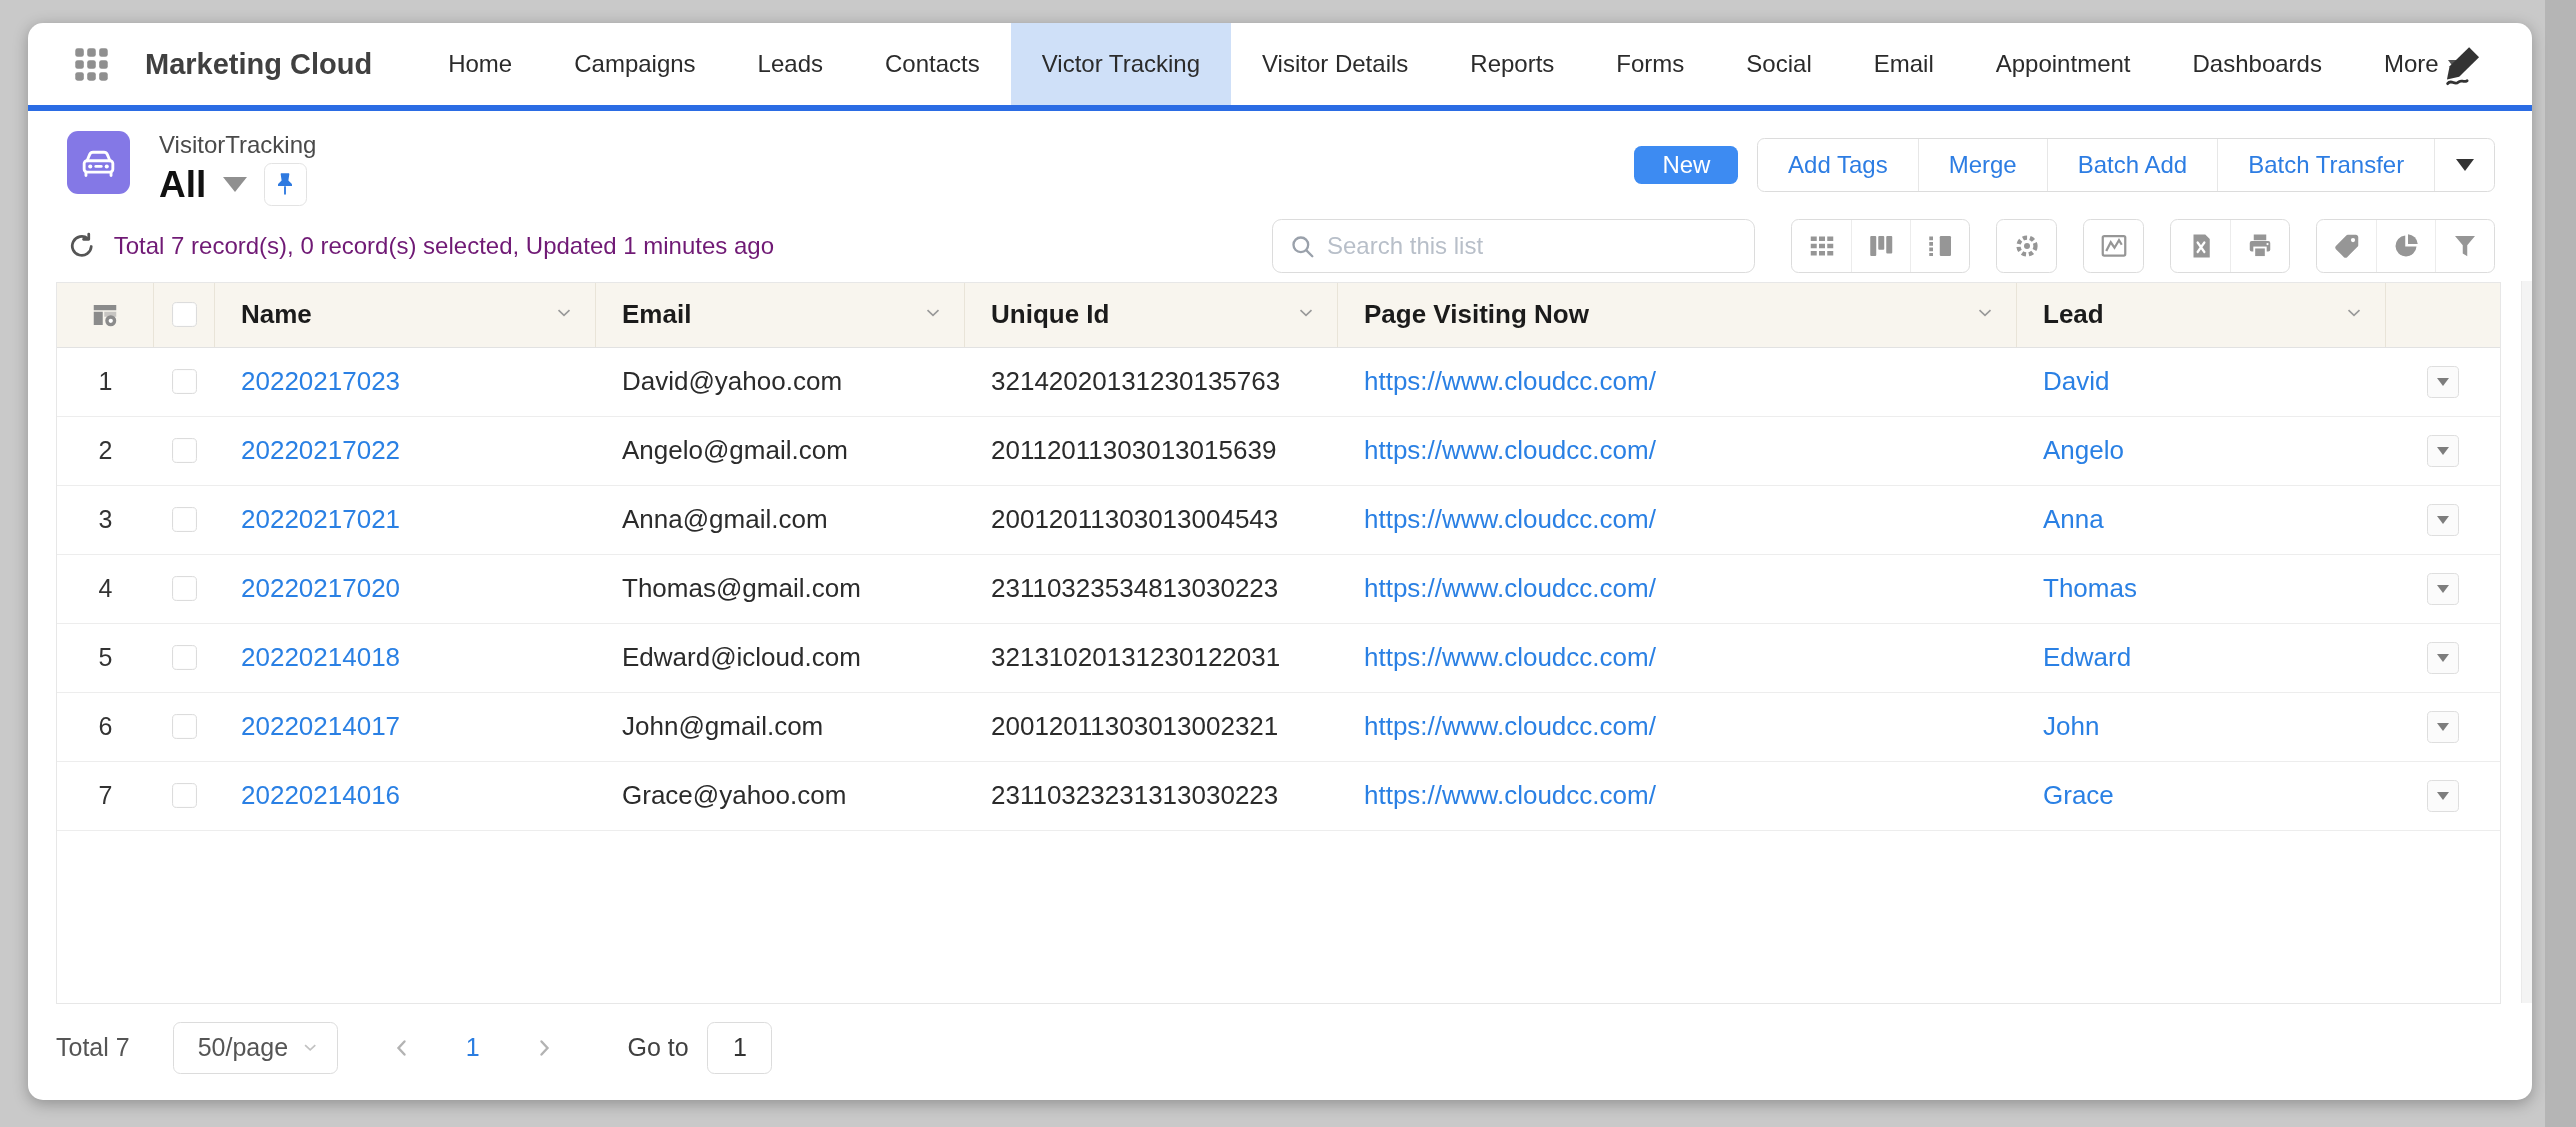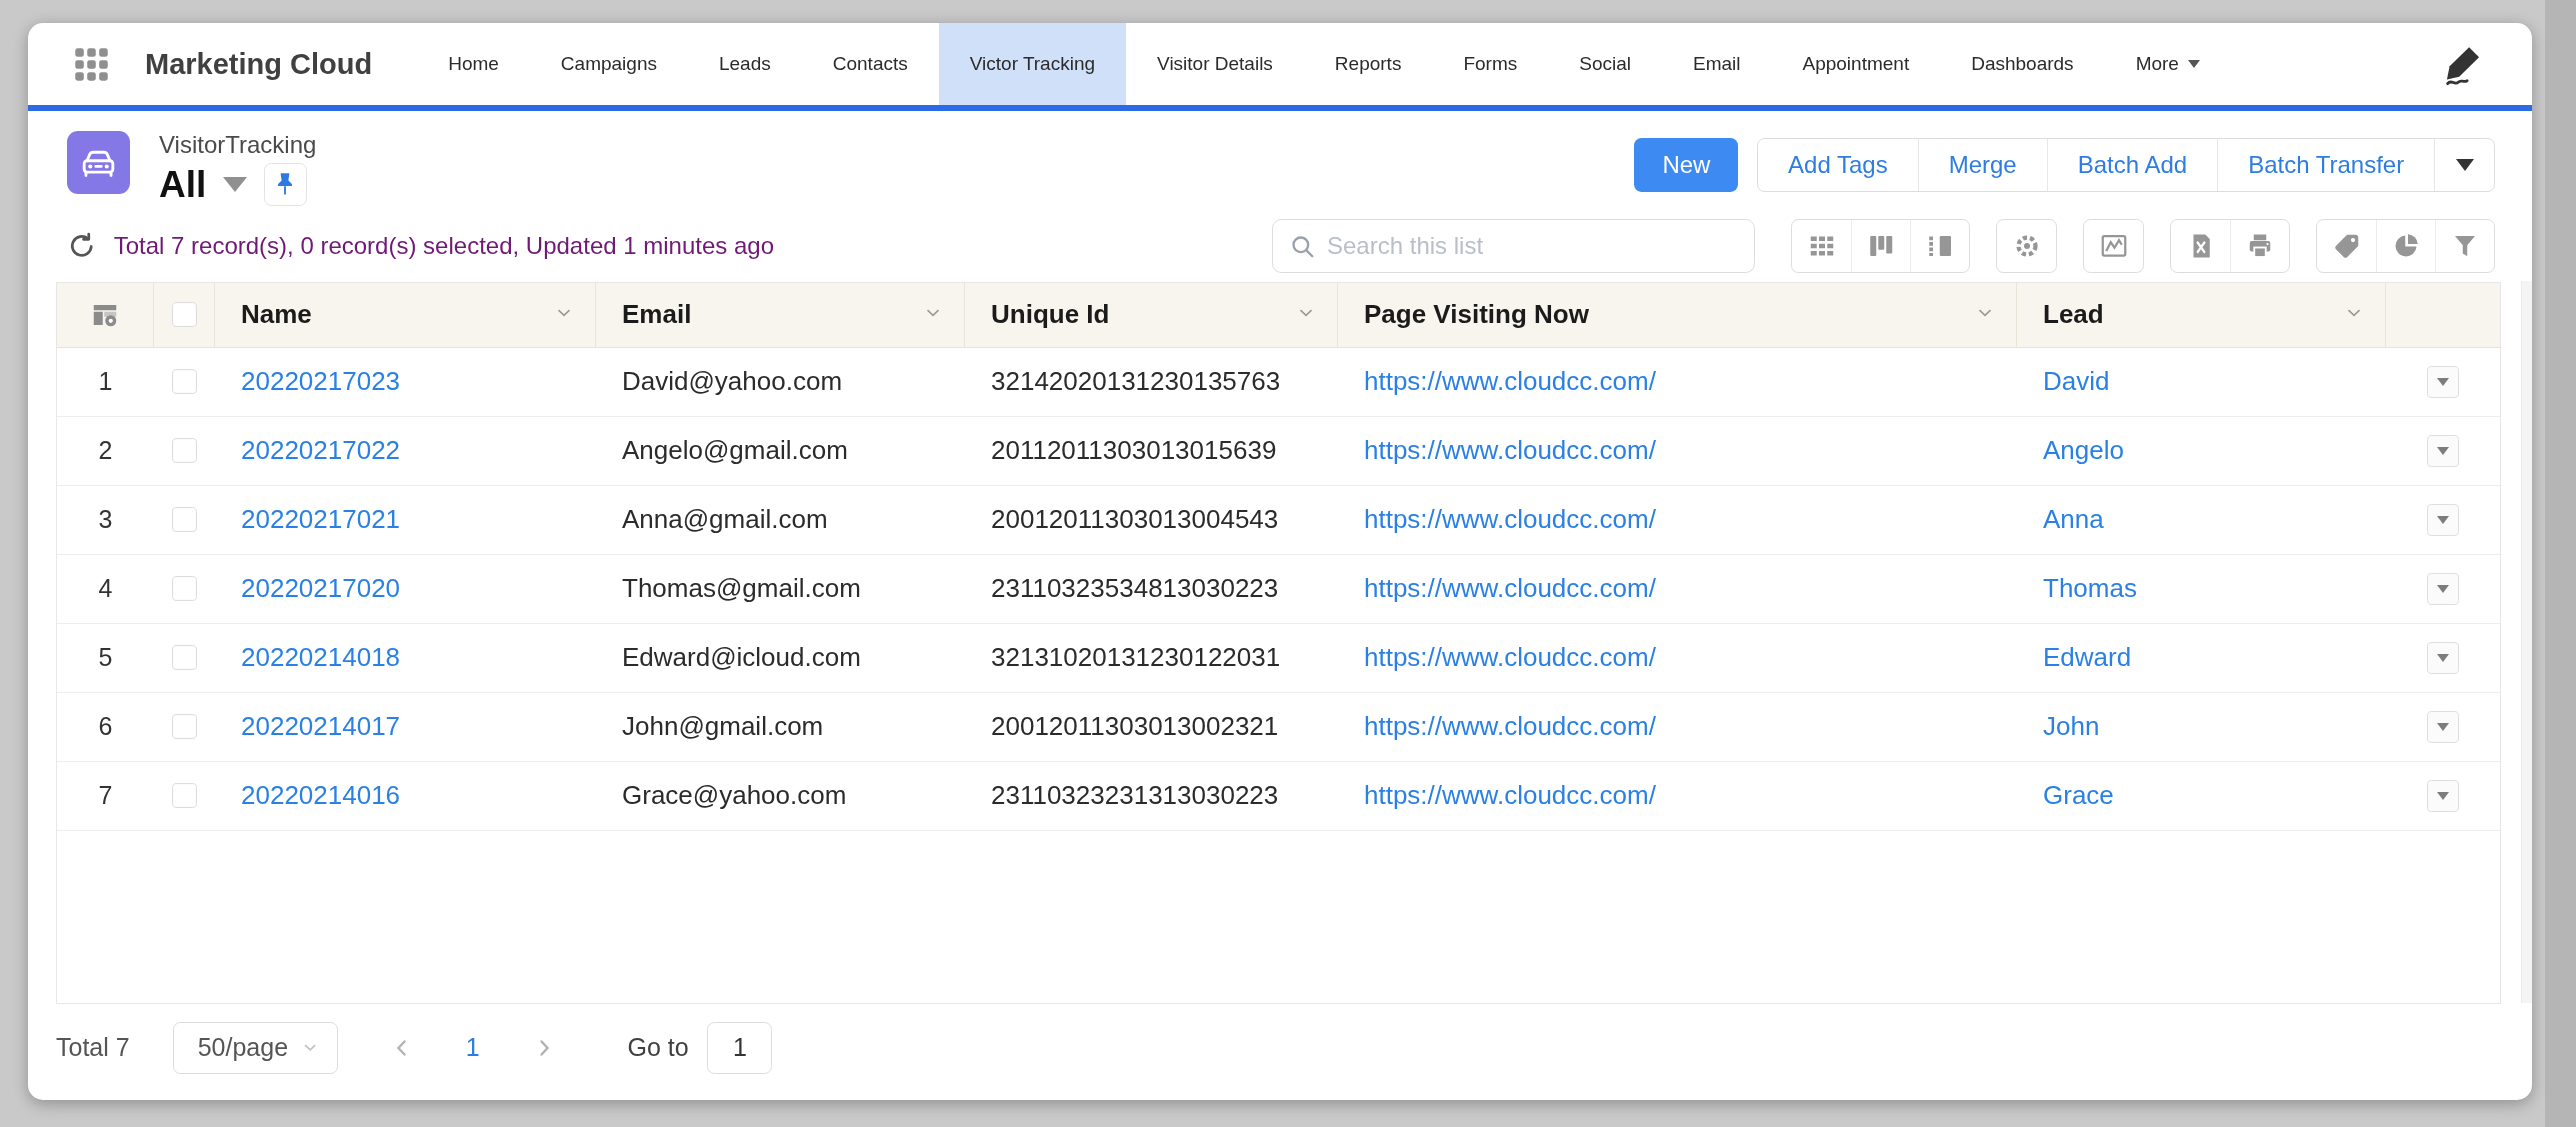--- a/index.html
+++ b/index.html
@@ -12,38 +12,38 @@
   .right-strip{position:absolute;right:0;top:0;width:31px;height:100%;background:#b5b5b5}
   .card{
     position:absolute;left:28px;top:23px;width:2504px;height:1077px;
     background:#fff;border-radius:15px;box-shadow:0 3.7px 15px rgba(0,0,0,.28);overflow:hidden;
   }
   
   .topnav{height:82px;display:flex;align-items:center;padding-left:42px;position:relative}
   .appgrid{width:43px;height:43px;display:flex;align-items:center;justify-content:center;cursor:pointer}
   .brand{font-size:29px;font-weight:600;color:#404040;margin:0 45px 0 32px;white-space:nowrap}
   .nav-items{display:flex;height:82px}
-  .nav-item{height:82px;display:flex;align-items:center;gap:9.3px;padding:0 31px;font-size:19px;color:#2b2b2b;cursor:pointer;white-space:nowrap}
+  .nav-item{height:82px;display:flex;align-items:center;gap:9.3px;padding:0 31px;font-size:24px;color:#2b2b2b;cursor:pointer;white-space:nowrap}
   .nav-item.active{background:#cfe0f8}
   .pencil{position:absolute;right:48px;top:20.4px;width:43px;height:43px;cursor:pointer}
   .blue-bar{height:5.6px;background:#2b6ce4}
   
   .list-header{display:flex;align-items:flex-start;padding:20.4px 37px 0 39px;height:95px}
   .obj-icon{width:63px;height:63px;border-radius:11px;background:#8478e6;display:flex;align-items:center;justify-content:center;flex:0 0 auto}
   .obj-text{margin-left:29px}
   .obj-label{font-size:24px;color:#4a4a4a;line-height:28px}
   .view-row{display:flex;align-items:center;gap:16.7px;margin-top:3.7px}
   .view-name{font-size:37px;font-weight:700;color:#111;line-height:39px}
   .tri-down{width:0;height:0;border-left:12px solid transparent;border-right:12px solid transparent;border-top:15px solid #909090}
   .tri-down.sm{border-left-width:6.5px;border-right-width:6.5px;border-top-width:8.4px;border-top-color:#555}
   .tri-down.dark{border-left-width:9.3px;border-right-width:9.3px;border-top-width:12px;border-top-color:#333}
   .tri-down.tiny{border-left-width:6.5px;border-right-width:6.5px;border-top-width:8.4px;border-top-color:#7d7d7d}
   .pin-btn{width:43px;height:43px;border:0.9px solid #e3e3e3;border-radius:7.4px;background:#fff;display:flex;align-items:center;justify-content:center;cursor:pointer}
   .hdr-actions{margin-left:auto;display:flex;align-items:center;gap:18.6px;margin-top:7.4px}
-  .btn-new{background:#3d8bf2;color:#fff;font-size:24px;height:54px;padding:0 28px;border-radius:7.4px;display:flex;align-items:center;cursor:pointer}
+  .btn-new{background:#3d8bf2;color:#fff;font-size:24px;height:38px;padding:0 28px;border-radius:7.4px;display:flex;align-items:center;cursor:pointer}
   .btn-group{display:flex;height:54px;border:0.9px solid #dcdcdc;border-radius:7.4px;background:#fff;overflow:hidden;align-items:stretch}
   .g-btn{padding:0 30px;display:flex;align-items:center;font-size:24px;color:#2d7de3;cursor:pointer;border-left:0.9px solid #e7e7e7}
   .g-btn:first-child{border-left:none}
   .g-btn.dd{padding:0 20.4px}
   
   .status-row{display:flex;align-items:center;padding:13px 37px 0 39px;height:67px}
   .status-left{display:flex;align-items:center;gap:16.7px}
   .status-text{font-size:24px;color:#701a75}
   .status-right{margin-left:auto;display:flex;align-items:center;gap:36px}
   .search-box{width:483px;height:54px;border:0.9px solid #dcdcdc;border-radius:9.3px;display:flex;align-items:center;padding:0 15px;gap:11px;background:#fff}

